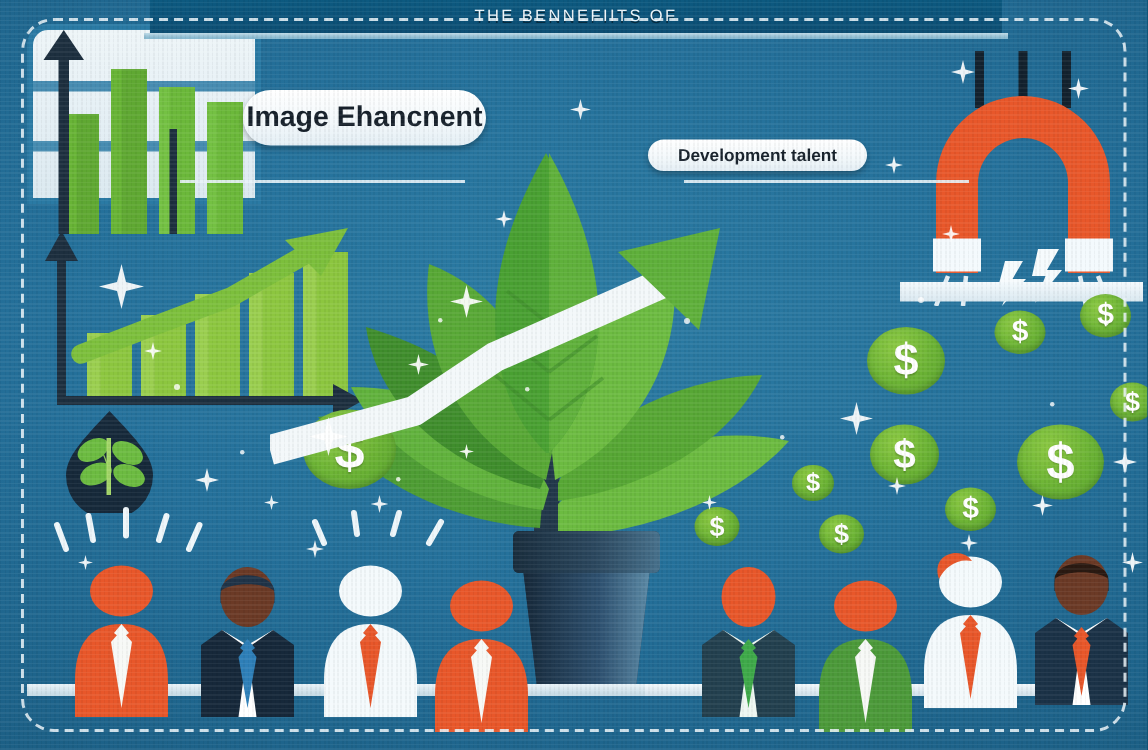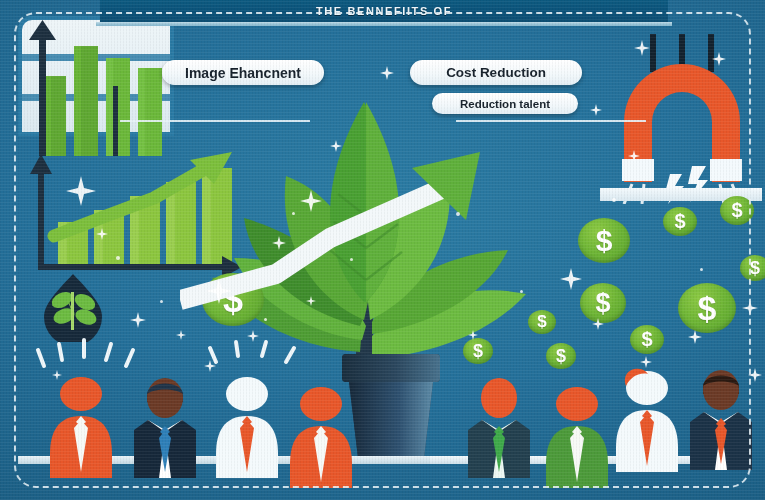--- a/index.html
+++ b/index.html
@@ -46,21 +46,21 @@
   .hdr-strip {
     position: absolute;
     left: 100px; top: 0; width: 568px; height: 22px;
     background: linear-gradient(180deg, #0d5a80 0%, #0b5279 55%, #0e4f73 100%);
     z-index: 30;
     display: flex; align-items: center; justify-content: center;
   }
   .hdr-kicker {
     color: #eef6fb;
     font-size: 11px;
-    font-weight: bold;
+    font-weight: normal;
     letter-spacing: 1.6px;
     text-shadow: 0 1px 0 rgba(0,0,0,.45);
     white-space: nowrap;
   }
   .hdr-rule {
     position: absolute;
     left: 96px; top: 22px; width: 576px; height: 4px;
     background: linear-gradient(180deg,#bcd9e6,#7fb3cb);
     z-index: 30;
   }
@@ -74,22 +74,22 @@
     font-weight: bold;
     box-shadow: 0 2px 4px rgba(0,0,0,.30);
     white-space: nowrap;
     z-index: 32;
   }
   #pill-title {
     left: 104px; top: 26px; width: 500px; height: 29px;
     font-size: 17px; letter-spacing: -.2px;
   }
   #pill-image-enh {
-    left: 162px; top: 60px; width: 162px; height: 25px;
-    font-size: 14px;
+    left: 162px; top: 60px; width: 162px; height: 37px;
+    font-size: 19px;
   }
   #pill-cost {
     left: 410px; top: 60px; width: 172px; height: 25px;
     font-size: 13.5px;
   }
   #pill-image-rech {
     left: 163px; top: 93px; width: 152px; height: 21px;
     font-size: 11.5px;
   }
   #pill-talent {
@@ -485,21 +485,20 @@
         <path d="M80 26 L88 12"></path>
     </g>
   </svg>
 
   <div class="hdr-strip">
     <div class="hdr-kicker">THE BENNEFIITS OF</div>
   </div>
   <div class="hdr-rule"></div>
 
   <div class="pill" id="pill-image-enh">Image Ehancnent</div>
-  <div class="pill" id="pill-cost">Cost Reduction</div>
-  <div class="pill" id="pill-talent">Reduction talent</div>
+  <div class="pill" id="pill-talent">Development talent</div>
 
   <div class="connector" id="conn-left"></div>
   <div class="connector" id="conn-right"></div>
 
   <div id="frame"></div>
   <div id="grain"></div>
 </div>
 
 </body></html>

